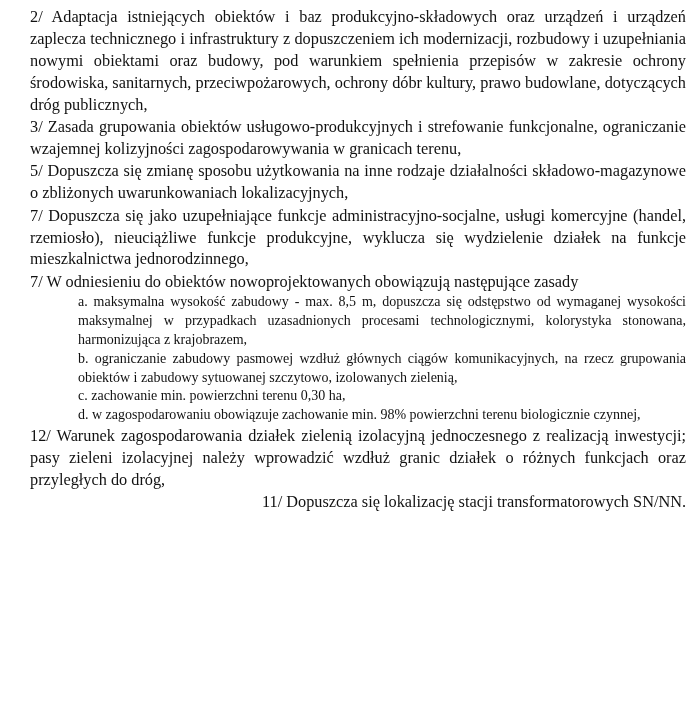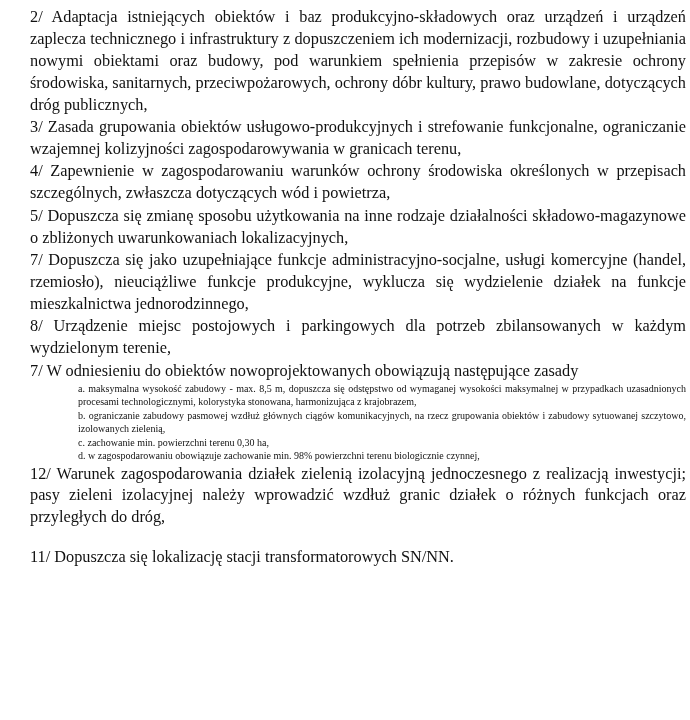--- a/index.html
+++ b/index.html
@@ -24,44 +24,41 @@
   .para {
     font-size: 16.3px;
     line-height: 1.345;
     text-align: justify;
     text-justify: inter-word;
     margin: 0 0 0.5px 0;
     color: #111111;
     hyphens: manual;
   }
   .sub {
-    font-size: 10px;
+    font-size: 14px;
     line-height: 1.345;
     text-align: justify;
     text-justify: inter-word;
     margin: 0;
     padding-left: 48px;
     color: #111111;
   }
   .para:last-child {
-    text-align: left;
-    margin-top: 18px;
+    text-align: right;
   }
 </style>
 </head>
 <body>
 
 <div id="page">
 
   <p class="para">2/ Adaptacja istniejących obiektów i baz produkcyjno-składowych oraz urządzeń i urządzeń zaplecza technicznego i infrastruktury z dopuszczeniem ich modernizacji, rozbudowy i uzupełniania nowymi obiektami oraz budowy, pod warunkiem spełnienia przepisów w zakresie ochrony środowiska, sanitarnych, przeciwpożarowych, ochrony dóbr kultury, prawo budowlane, dotyczących dróg publicznych,</p>
   <p class="para">3/ Zasada grupowania obiektów usługowo-produkcyjnych i strefowanie funkcjonalne, ograniczanie wzajemnej kolizyjności zagospodarowywania w granicach terenu,</p>
-  <p class="para">4/ Zapewnienie w zagospodarowaniu warunków ochrony środowiska określonych w przepisach szczególnych, zwłaszcza dotyczących wód i powietrza,</p>
   <p class="para">5/ Dopuszcza się zmianę sposobu użytkowania na inne rodzaje działalności składowo-magazynowe o zbliżonych uwarunkowaniach lokalizacyjnych,</p>
   <p class="para">7/ Dopuszcza się jako uzupełniające funkcje administracyjno-socjalne, usługi komercyjne (handel, rzemiosło), nieuciążliwe funkcje produkcyjne, wyklucza się wydzielenie działek na funkcje mieszkalnictwa jednorodzinnego,</p>
-  <p class="para">8/ Urządzenie miejsc postojowych i parkingowych dla potrzeb zbilansowanych w każdym wydzielonym terenie,</p>
   <p class="para">7/ W odniesieniu do obiektów nowoprojektowanych obowiązują następujące zasady</p>
 
   <p class="sub">a. maksymalna wysokość zabudowy - max. 8,5 m, dopuszcza się odstępstwo od wymaganej wysokości maksymalnej w przypadkach uzasadnionych procesami technologicznymi, kolorystyka stonowana, harmonizująca z krajobrazem,</p>
   <p class="sub">b. ograniczanie zabudowy pasmowej wzdłuż głównych ciągów komunikacyjnych, na rzecz grupowania obiektów i zabudowy sytuowanej szczytowo, izolowanych zielenią,</p>
   <p class="sub">c. zachowanie min. powierzchni terenu 0,30 ha,</p>
   <p class="sub">d. w zagospodarowaniu obowiązuje zachowanie min. 98% powierzchni terenu biologicznie czynnej,</p>
 
   <p class="para">12/ Warunek zagospodarowania działek zielenią izolacyjną jednoczesnego z realizacją inwestycji; pasy zieleni izolacyjnej należy wprowadzić wzdłuż granic działek o różnych funkcjach oraz przyległych do dróg,</p>
   <p class="para">11/ Dopuszcza się lokalizację stacji transformatorowych SN/NN.</p>
 

